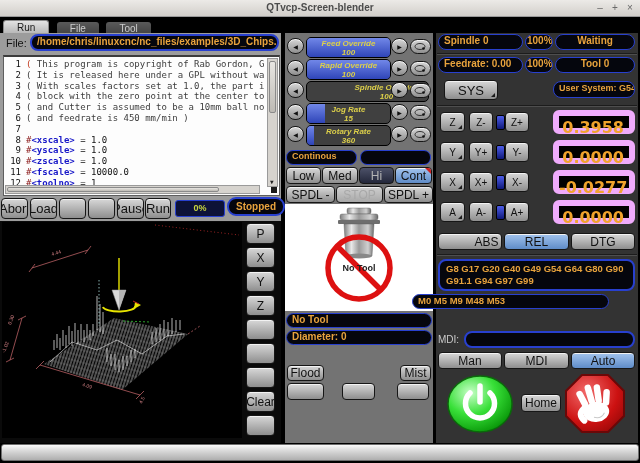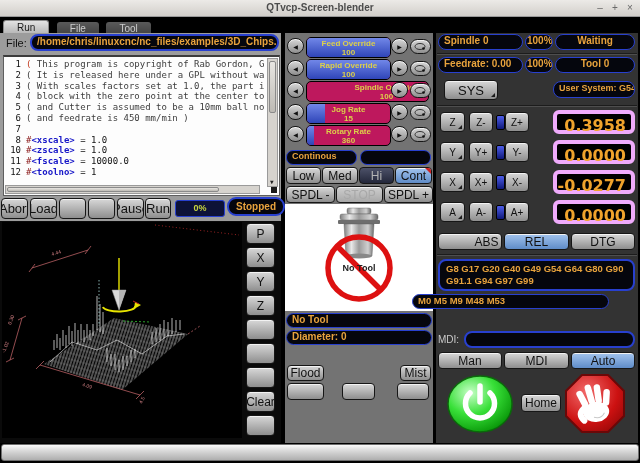--- a/index.html
+++ b/index.html
@@ -45,29 +45,29 @@
   .ln .cmt{color:#3d3d3d;}
   .ln .h{color:#8b1a1a;}
   .ln .v{color:#1717c8;font-weight:bold;}
   .ln .code{color:#101010;}
   .sbtrack{background:#d6d3ce;border:1px solid #9a9a9a;box-sizing:border-box;}
   .sbthumb{background:linear-gradient(#e8e6e2,#bdbab4);border:1px solid #8a8a8a;box-sizing:border-box;border-radius:2px;}
   
   .pbtn{top:198px;height:21px;width:27px;}
   .pbtn span{white-space:nowrap;font-size:13px;}
   
-  .ovr{background:#be185d;border:1px solid #000;border-radius:5px;overflow:hidden;}
+  .ovr{background:#404040;border:1px solid #000;border-radius:5px;overflow:hidden;font-style:italic;}
   .ovr .fill{position:absolute;left:0;top:0;bottom:0;background:linear-gradient(#7187e8,#2f45b8);}
   .ovr .t{position:relative;text-align:center;color:#ddd04a;font-weight:bold;font-size:8px;line-height:9px;}
   .arrbtn{width:17px;height:16px;font-size:6px;color:#111;}
   .dialbtn{width:21px;height:15px;border-radius:8px;}
   .corner{position:absolute;right:2px;bottom:2px;width:0;height:0;border-left:4px solid transparent;border-bottom:4px solid #1c1c1c;}
   .redcorner{position:absolute;right:0;top:0;width:0;height:0;border-left:6px solid transparent;border-top:6px solid #cf2020;}
   .led{background:linear-gradient(#4d5de8,#0e1878);border:1px solid #000;border-radius:2px;}
-  .dro{background:#000;border:4px solid #f0abfc;border-radius:6px;color:#f0a32c;
+  .dro{background:#000;border:6px solid #f0abfc;border-radius:6px;color:#f0a32c;
        font-weight:bold;font-size:16px;text-align:right;padding:2px 5px 0 0;box-sizing:border-box;font-family:"DejaVu Sans",sans-serif;}
   .lbl{color:#c9c9c9;font-size:10px;}
   .bottombar{left:1px;top:444px;width:638px;height:17px;border-radius:3px;
              background:linear-gradient(#fbfbfb,#d8d8d8 40%,#aeaeae);border:1px solid #6e6e6e;box-sizing:border-box;}
 </style>
 </head>
 <body>
 
 <div class="abs titlebar">
   <div class="abs title">QTvcp-Screen-blender</div>
@@ -91,20 +91,21 @@
 <div class="abs editor">
   <div class="abs" style="left:2px;top:2px;right:14px;bottom:10px;overflow:hidden;">
     <div class="ln"><span class="n">1</span><span class="mk">(</span><span class="cmt"> This program is copyright of Rab Gordon, Ga</span><span class="h"></span><span class="v"></span><span class="code"></span></div>
     <div class="ln"><span class="n">2</span><span class="mk"></span><span class="cmt">( It is released here under a GPL without war</span><span class="h"></span><span class="v"></span><span class="code"></span></div>
     <div class="ln"><span class="n">3</span><span class="mk"></span><span class="cmt">( With scales factors set at 1.0, the part is</span><span class="h"></span><span class="v"></span><span class="code"></span></div>
     <div class="ln"><span class="n">4</span><span class="mk"></span><span class="cmt">( block with the zero point at the center top</span><span class="h"></span><span class="v"></span><span class="code"></span></div>
     <div class="ln"><span class="n">5</span><span class="mk"></span><span class="cmt">( and Cutter is assumed to be a 10mm ball nos</span><span class="h"></span><span class="v"></span><span class="code"></span></div>
     <div class="ln"><span class="n">6</span><span class="mk"></span><span class="cmt">( and feedrate is 450 mm/min )</span><span class="h"></span><span class="v"></span><span class="code"></span></div>
     <div class="ln"><span class="n">7</span><span class="mk"></span><span class="cmt"></span><span class="h"></span><span class="v"></span><span class="code"></span></div>
     <div class="ln"><span class="n">8</span><span class="mk"></span><span class="cmt"></span><span class="h">#</span><span class="v">&lt;xscale&gt;</span><span class="code"> = 1.0</span></div>
+    <div class="ln"><span class="n">9</span><span class="mk"></span><span class="cmt"></span><span class="h">#</span><span class="v">&lt;yscale&gt;</span><span class="code"> = 1.0</span></div>
     <div class="ln"><span class="n">10</span><span class="mk"></span><span class="cmt"></span><span class="h">#</span><span class="v">&lt;zscale&gt;</span><span class="code"> = 1.0</span></div>
     <div class="ln"><span class="n">11</span><span class="mk"></span><span class="cmt"></span><span class="h">#</span><span class="v">&lt;fscale&gt;</span><span class="code"> = 10000.0</span></div>
     <div class="ln"><span class="n">12</span><span class="mk"></span><span class="cmt"></span><span class="h">#</span><span class="v">&lt;toolno&gt;</span><span class="code"> = 1</span></div>
   </div>
   <div class="abs sbtrack" style="right:1px;top:1px;width:11px;height:129px;">
     <div class="abs sbthumb" style="left:1px;top:2px;width:7px;height:52px;"></div>
     <div class="abs" style="left:2px;bottom:1px;font-size:6px;color:#222;">▼</div>
   </div>
   <div class="abs sbtrack" style="left:1px;bottom:1px;height:9px;width:255px;">
     <div class="abs sbthumb" style="left:1px;top:1px;width:212px;height:5px;"></div>

